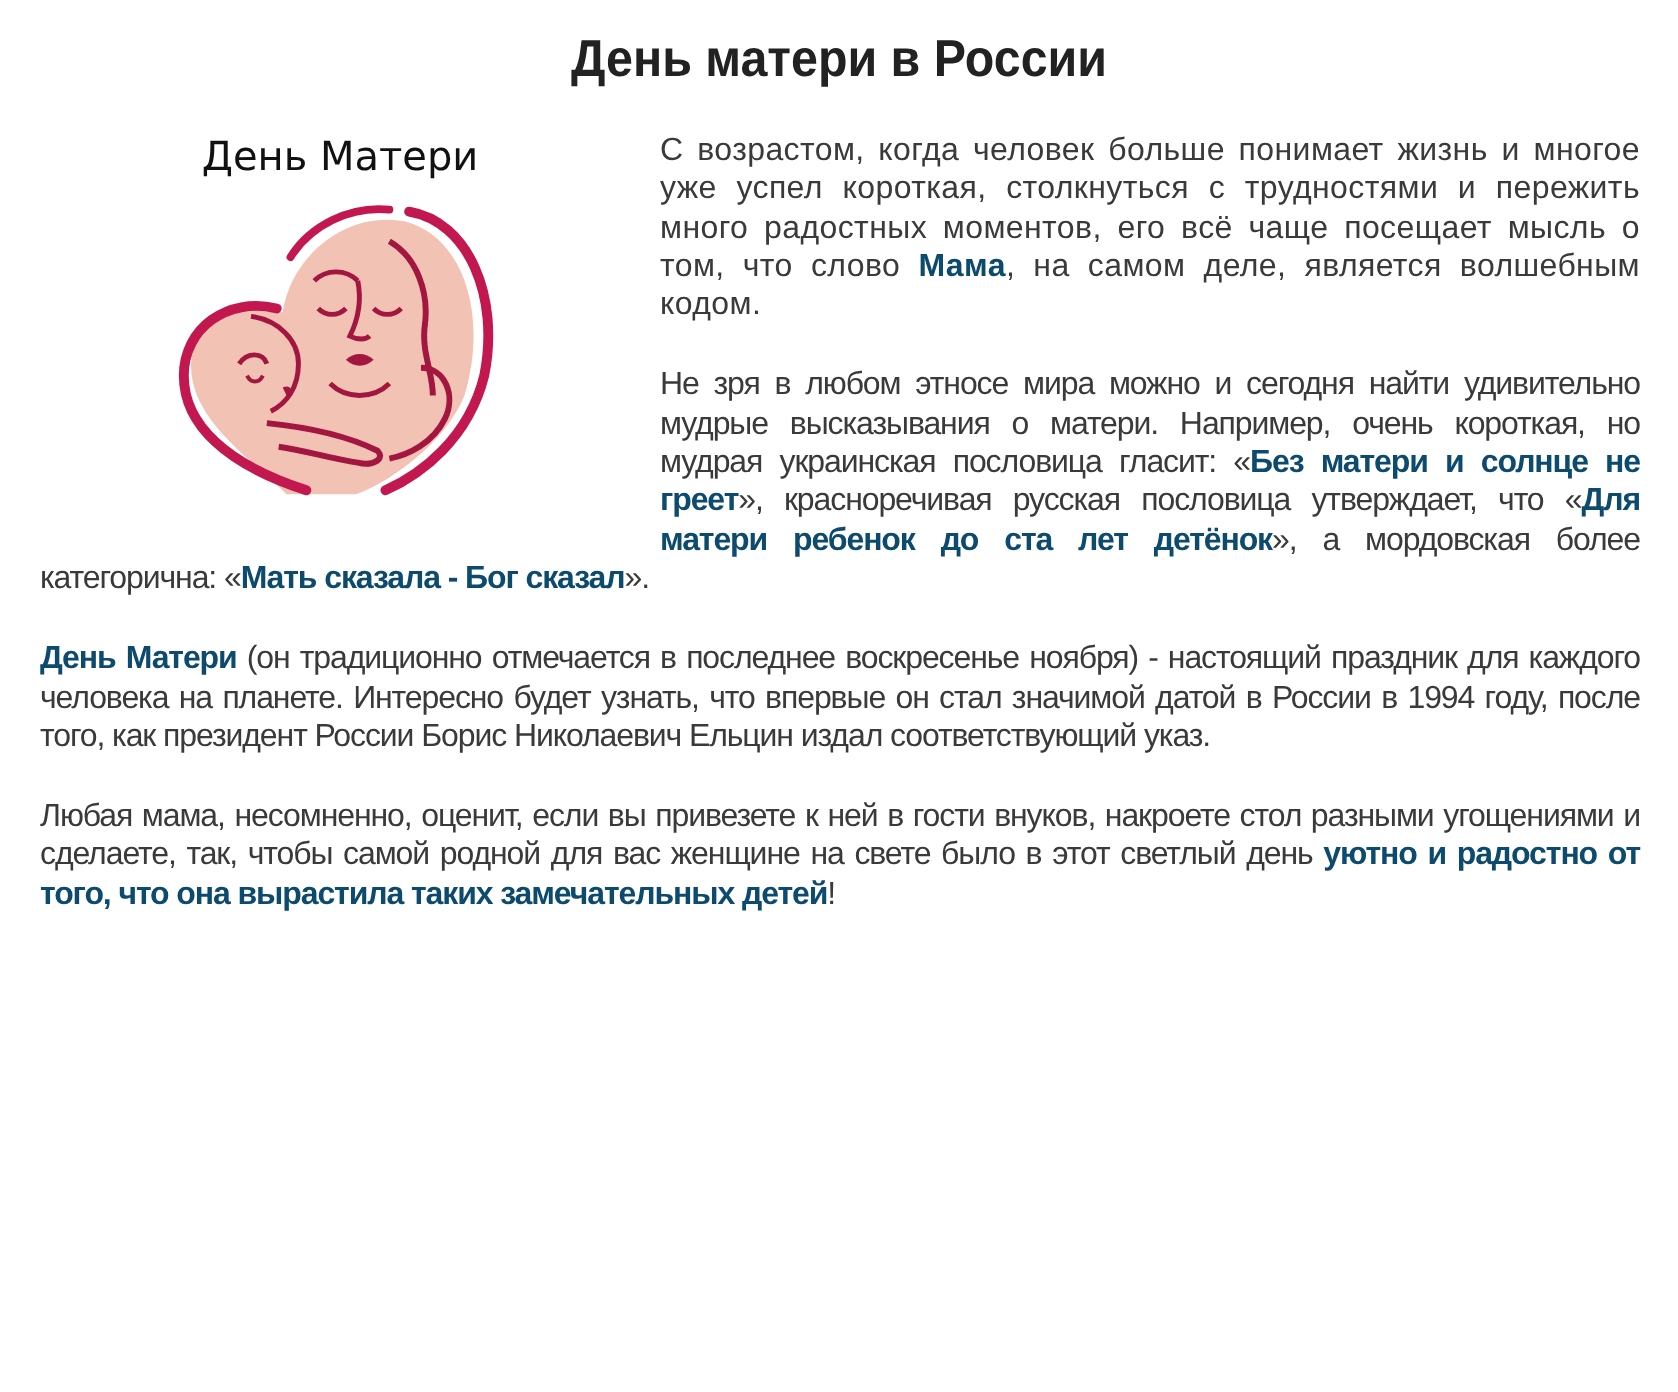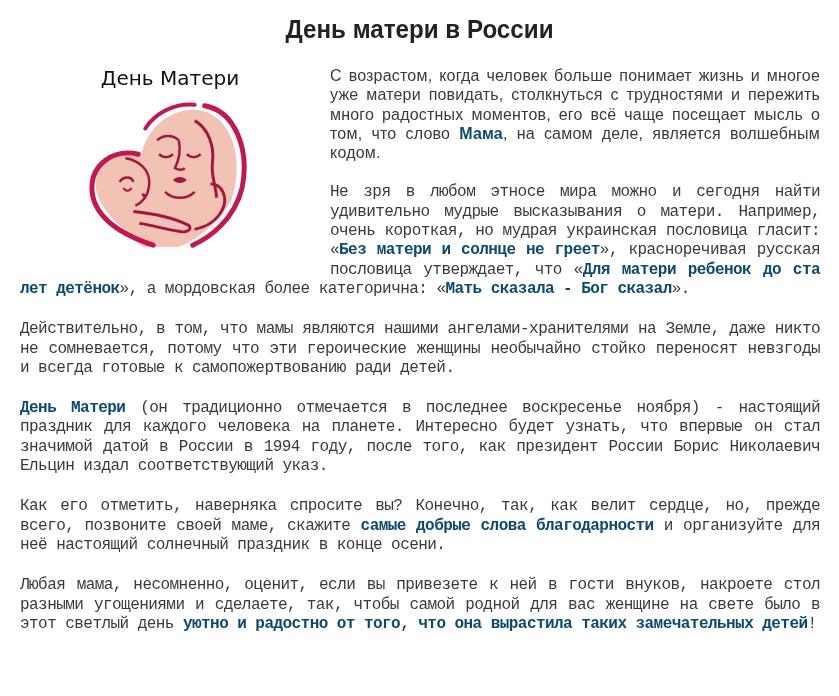--- a/index.html
+++ b/index.html
@@ -4,21 +4,21 @@
 <style>
   html, body { margin: 0; padding: 0; background: #ffffff; }
   body { width: 839px; height: 696px; overflow: hidden; position: relative; font-family: "Liberation Sans", sans-serif; color: #333333; }
   .page-title { position: absolute; left: 0; top: 14px; width: 839px; text-align: center; font-size: 26px; font-weight: bold; color: #222222; letter-spacing: 0px; transform: scaleX(0.93); transform-origin: center; }
   .figure { position: absolute; left: 20px; top: 62px; width: 300px; height: 200px; }
   .figure-caption { position: absolute; left: 0; top: 4px; width: 300px; text-align: center; font-size: 20px; color: #111111; font-family: "DejaVu Sans", sans-serif; }
   .heart { position: absolute; left: 64px; top: 36px; width: 168px; height: 150px; }
   .article { position: absolute; left: 20px; top: 66px; width: 800px; font-size: 16px; line-height: 19.3px; text-align: justify; color: #3a3a3a; }
   .article p { margin: 0 0 21px 0; }
   .float-gap { float: left; width: 310px; height: 210px; }
-  .tight { font-stretch: condensed; letter-spacing: -0.55px; word-spacing: 0px; font-family: Liberation Mono, monospace; }
+  .tight { font-stretch: condensed; letter-spacing: -0.55px; word-spacing: 0px; }
   b { color: #0c4a6e; }
   .p1 { letter-spacing: 0.2px; }
 </style>
 </head>
 <body>
 
 <h1 class="page-title" style="margin:0;">День матери в России</h1>
 
 <div class="figure">
   <div class="figure-caption">День Матери</div>
@@ -53,25 +53,23 @@
 
     <path d="M58 96 C 62 94, 64 98, 60 100 Z" fill="#a3163f"></path>
 
     <path d="M50 114 C 70 116, 90 120, 106 128 C 110 132, 104 136, 96 134 C 82 132, 70 128, 56 126" fill="none" stroke="#a3163f" stroke-width="3"></path>
   </svg>
 </div>
 
 <div class="article">
   <div class="float-gap"></div>
 
-  <p class="p1"><span>С возрастом, когда человек больше понимает жизнь и многое уже матери повидать, столкнуться с трудностями и пережить много радостных моментов, его всё чаще посещает мысль о том, что слово </span><b>Мама</b><span>, на самом деле, является волшебным кодом.</span></p>
+  <p class="p1"><span>С возрастом, когда человек больше понимает жизнь и многое уже успел короткая, столкнуться с трудностями и пережить много радостных моментов, его всё чаще посещает мысль о том, что слово </span><b>Мама</b><span>, на самом деле, является волшебным кодом.</span></p>
 
 
   <p class="tight"><span>Не зря в любом этносе мира можно и сегодня найти удивительно мудрые высказывания о матери. Например, очень короткая, но мудрая украинская пословица гласит: «</span><b>Без матери и солнце не греет</b><span>», красноречивая русская пословица утверждает, что «</span><b>Для матери ребенок до ста лет детёнок</b><span>», а мордовская более категорична: «</span><b>Мать сказала - Бог сказал</b><span>».</span></p>
 
-  <p class="tight"><span>Действительно, в том, что мамы являются нашими ангелами-хранителями на Земле, даже никто не сомневается, потому что эти героические женщины необычайно стойко переносят невзгоды и всегда готовые к самопожертвованию ради детей.</span></p>
 
   <p class="tight"><b>День Матери</b><span> (он традиционно отмечается в последнее воскресенье ноября) - настоящий праздник для каждого человека на планете. Интересно будет узнать, что впервые он стал значимой датой в России в 1994 году, после того, как президент России Борис Николаевич Ельцин издал соответствующий указ.</span></p>
 
-  <p class="tight"><span>Как его отметить, наверняка спросите вы? Конечно, так, как велит сердце, но, прежде всего, позвоните своей маме, скажите </span><b>самые добрые слова благодарности</b><span> и организуйте для неё настоящий солнечный праздник в конце осени.</span></p>
 
   <p class="tight"><span>Любая мама, несомненно, оценит, если вы привезете к ней в гости внуков, накроете стол разными угощениями и сделаете, так, чтобы самой родной для вас женщине на свете было в этот светлый день </span><b>уютно и радостно от того, что она вырастила таких замечательных детей</b><span>!</span></p>
 </div>
 
 </body></html>

